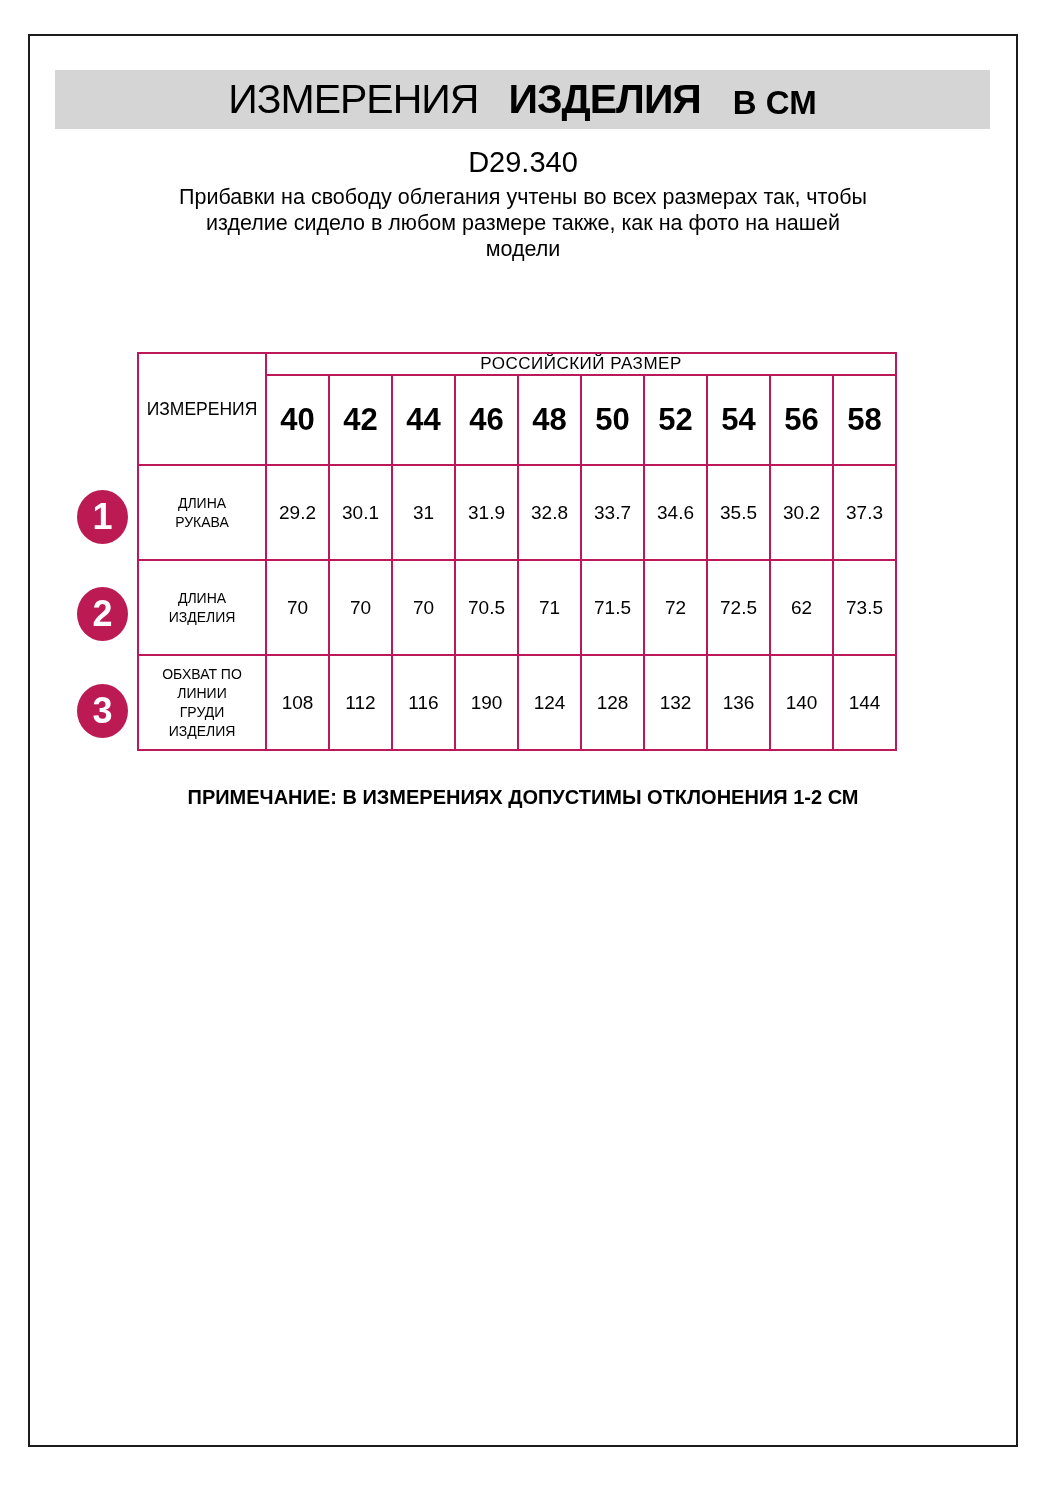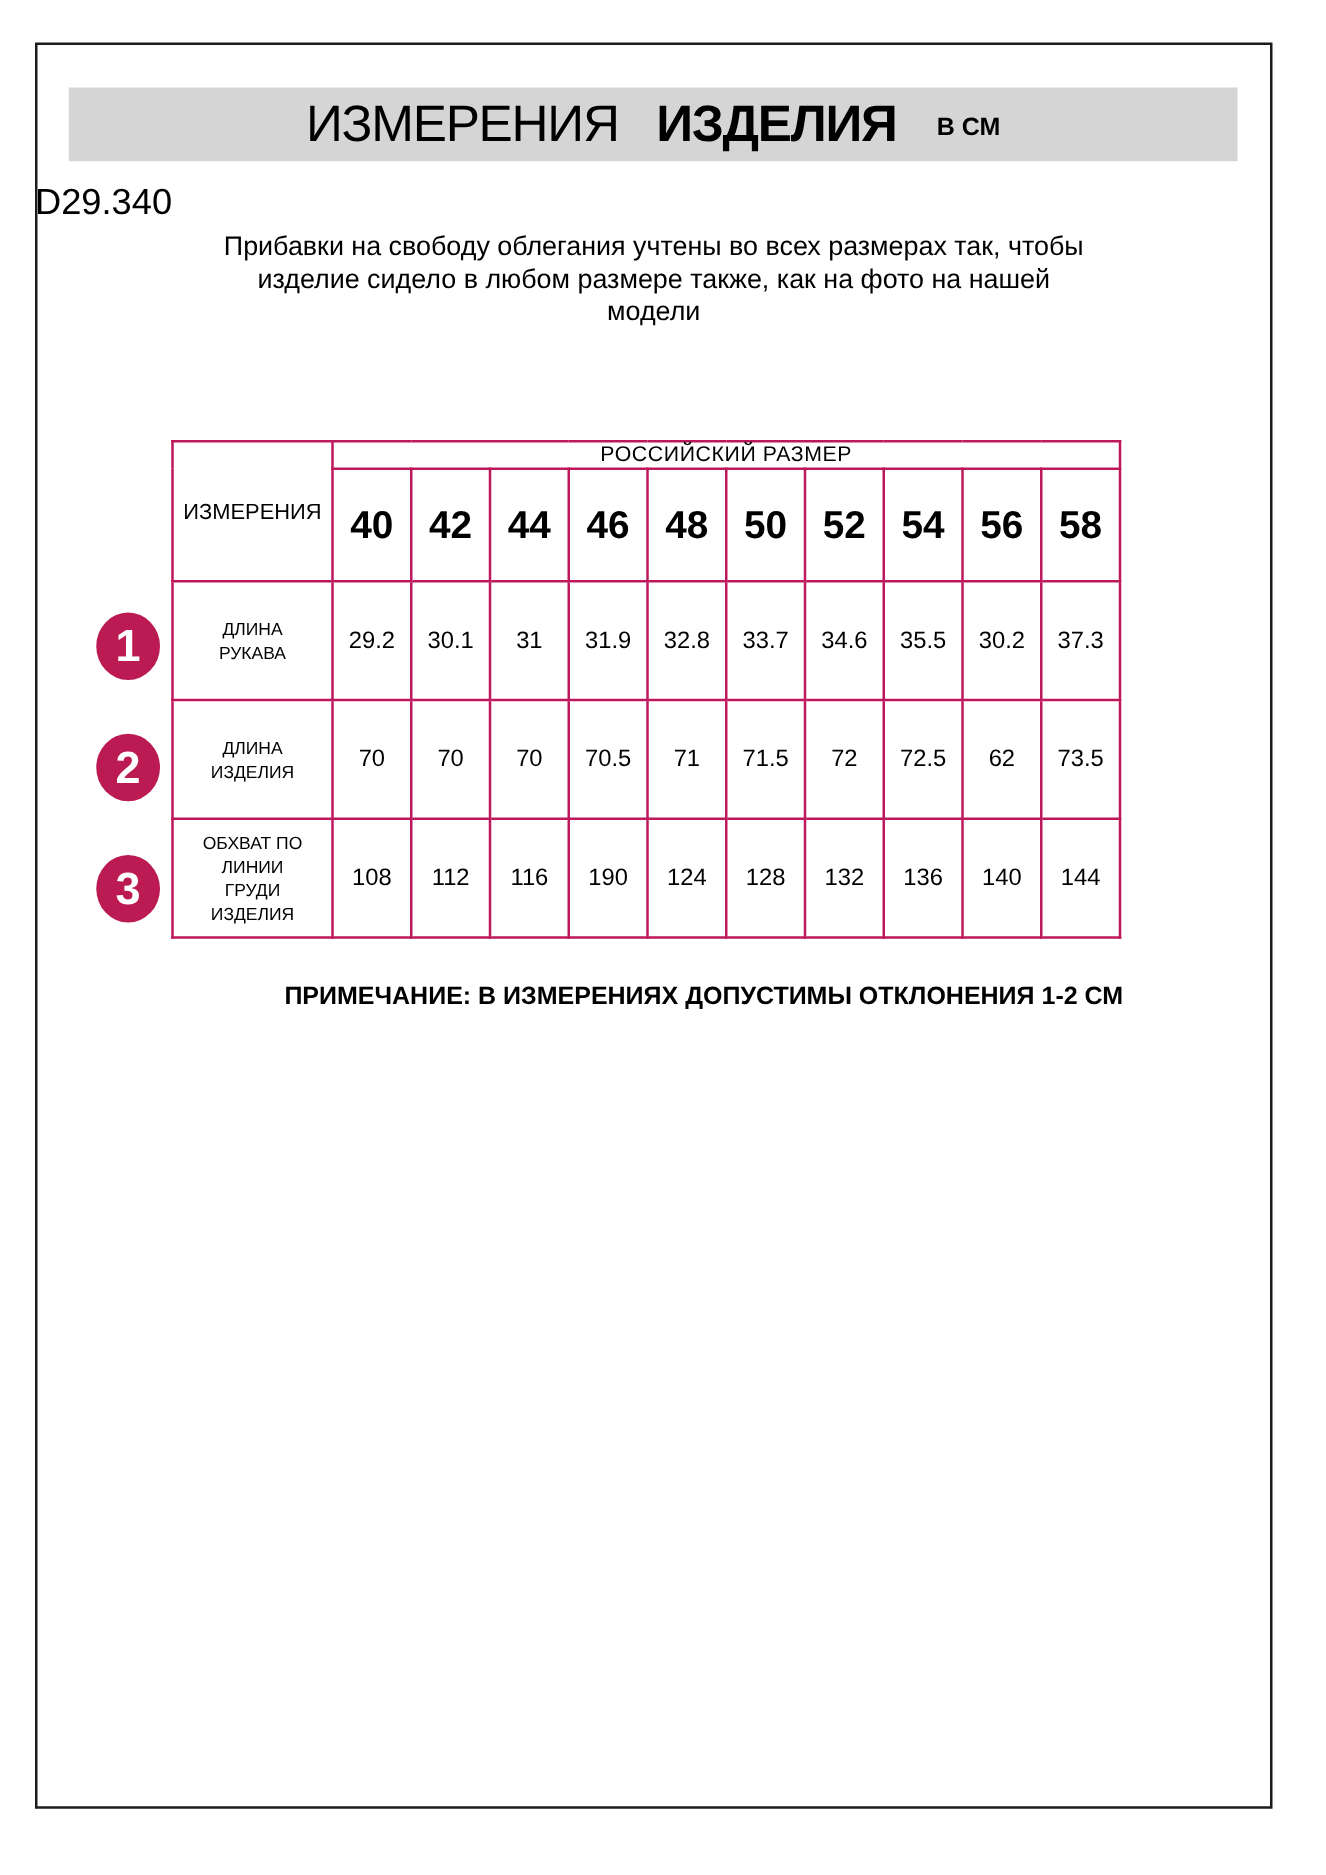--- a/index.html
+++ b/index.html
@@ -39,30 +39,31 @@
     font-size: 41px;
     letter-spacing: -1px;
   }
   .title-bold {
     font-size: 41px;
     font-weight: bold;
     letter-spacing: -1px;
     margin-left: 30px;
   }
   .title-unit {
-    font-size: 20px;
+    font-size: 33px;
     font-weight: bold;
     margin-left: 32px;
     padding-top: 6px;
   }
   .model-code {
     position: absolute;
     left: 28px;
     top: 146px;
     width: 990px;
+    text-align: center;
     font-size: 29px;
   }
   .description {
     position: absolute;
     left: 28px;
     top: 184px;
     width: 990px;
     text-align: center;
     font-size: 21.5px;
     line-height: 26px;
@@ -124,21 +125,20 @@
   .badge-2 { top: 587px; }
   .badge-3 { top: 684px; }
   .note {
     position: absolute;
     left: 28px;
     top: 786px;
     width: 990px;
     text-align: center;
     font-size: 20px;
     font-weight: bold;
-    padding-left: 40px;
   }
 </style>
 </head>
 <body>
 
 <div class="page-frame"></div>
 
 <div class="title-bar">
   <span class="title-main">ИЗМЕРЕНИЯ</span>
   <span class="title-bold">ИЗДЕЛИЯ</span>

